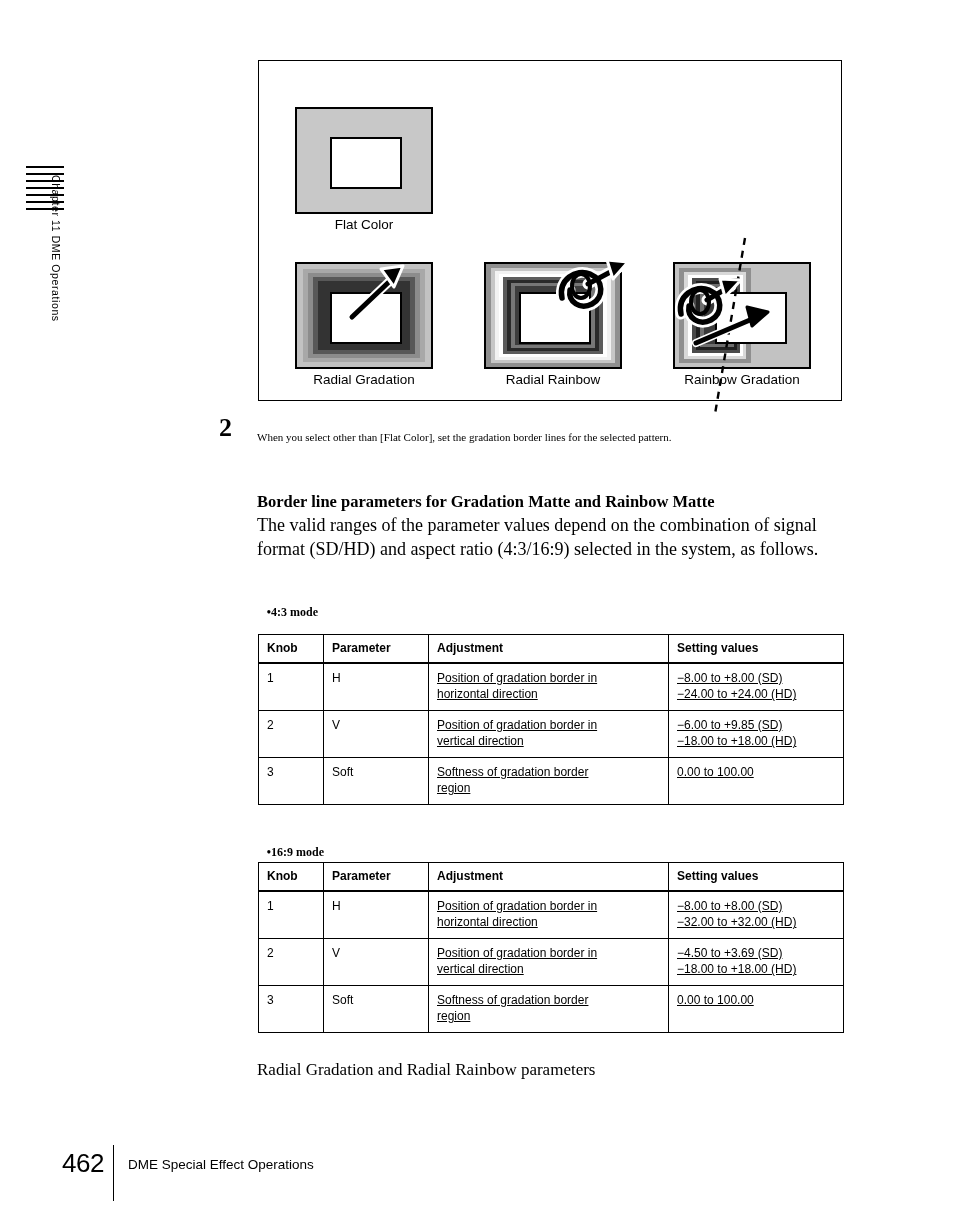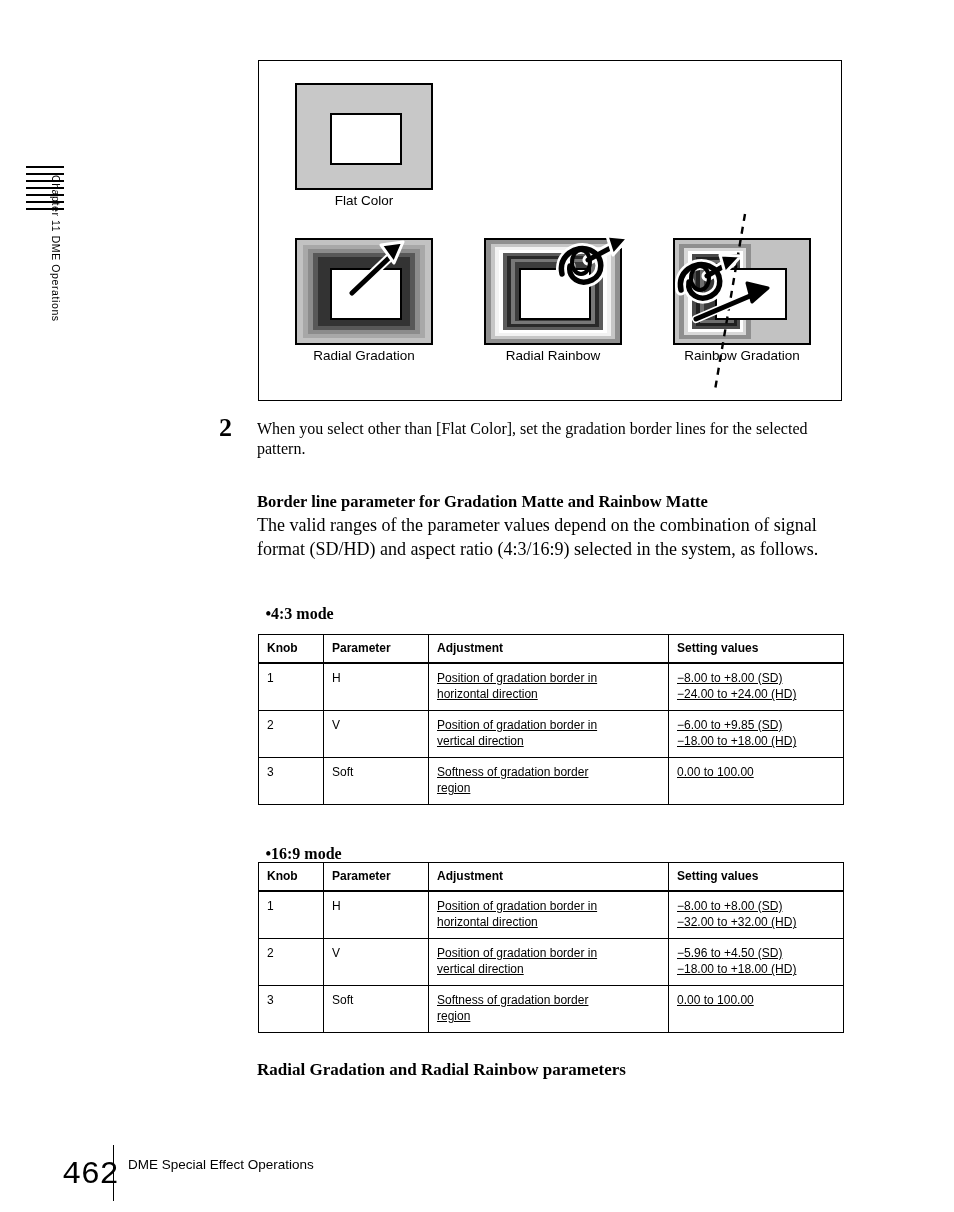--- a/index.html
+++ b/index.html
@@ -67,20 +67,21 @@
     width: 100%;
     height: 160px;
   }
   #fig-row-1 { top: 22px; }
   #fig-row-2 { top: 177px; }
 
   .fig-cell {
     position: absolute;
     width: 190px;
     height: 160px;
+    margin-top: 24px;
   }
   .fig-cell.c0 { left: 10px; }
   .fig-cell.c1 { left: 199px; }
   .fig-cell.c2 { left: 388px; }
 
   .thumb-wrap {
     position: absolute;
     left: 50%;
     top: 0;
     transform: translateX(-50%);
@@ -133,22 +134,22 @@
     top: 413px;
     font-family: "Liberation Serif", serif;
     font-weight: bold;
     font-size: 26px;
   }
   #step-text {
     position: absolute;
     left: 257px;
     top: 419px;
     width: 588px;
-    font-size: 16px;
-    line-height: 20px;
+    font-size: 11px;
+    line-height: 36px;
   }
   #para-heading {
     position: absolute;
     left: 257px;
     top: 490px;
     width: 592px;
     font-weight: bold;
     font-size: 16.5px;
     line-height: 24px;
   }
@@ -156,21 +157,21 @@
     position: absolute;
     left: 257px;
     top: 513px;
     width: 594px;
     font-size: 18px;
     line-height: 24px;
   }
 
   .mode-bullet {
     position: absolute;
-    font-size: 16px;
+    font-size: 12px;
     font-weight: bold;
     text-align: right;
   }
   #mode-43  { left: 257px; top: 605px; }
   #mode-169 { left: 257px; top: 833px; margin-top: 12px; }
   .mode-bullet .dot {
     display: inline-block;
     width: 14px;
     font-weight: bold;
   }
@@ -205,37 +206,37 @@
   .param-table .col-knob  { width: 65px; }
   .param-table .col-param { width: 105px; }
   .param-table .col-adj   { width: 240px; }
   .param-table .col-set   { width: 175px; }
   .cellline { display: block; white-space: nowrap; text-decoration: underline; }
 
   #section-heading {
     position: absolute;
     left: 257px;
     top: 1060px;
-    font-weight: bold;
+    font-weight: normal;
     font-size: 17px;
   }
 
   
   #footer {
     position: absolute;
     left: 62px;
     top: 1148px;
     height: 52px;
   }
   #page-number {
     position: absolute;
     left: 0;
-    top: 8px;
-    font-family: Liberation Mono, monospace;
-    font-size: 32px;
+    top: 0;
+    font-family: Liberation Sans, sans-serif;
+    font-size: 26px;
     font-weight: normal;
     letter-spacing: -0.5px;
   }
   #footer-rule {
     position: absolute;
     left: 51px;
     top: -3px;
     width: 1.4px;
     height: 56px;
     background: #000;
@@ -359,21 +360,21 @@
         </svg>
       </div>
       <div class="fig-label">Rainbow Gradation</div>
     </div>
   </div>
 </div>
 
 <div id="step-number">2</div>
 <div id="step-text">When you select other than [Flat Color], set the gradation border lines for the selected pattern.</div>
 
-<div id="para-heading">Border line parameter for Gradation Matte and Rainbow Matte</div>
+<div id="para-heading">Border line parameters for Gradation Matte and Rainbow Matte</div>
 <div id="para-body">The valid ranges of the parameter values depend on the combination of signal format (SD/HD) and aspect ratio (4:3/16:9) selected in the system, as follows.</div>
 
 <div class="mode-bullet" id="mode-43">
   <span class="dot">•</span><span>4:3 mode</span>
 </div>
 
 <table class="param-table" id="table-43">
   <colgroup>
     <col class="col-knob">
       <col class="col-param">
@@ -460,21 +461,21 @@
       </td>
     </tr>
     <tr>
       <td>2</td>
       <td>V</td>
       <td>
         <span class="cellline">Position of gradation border in</span>
         <span class="cellline">vertical direction</span>
       </td>
       <td>
-        <span class="cellline">−5.96 to +4.50 (SD)</span>
+        <span class="cellline">−4.50 to +3.69 (SD)</span>
         <span class="cellline">−18.00 to +18.00 (HD)</span>
       </td>
     </tr>
     <tr>
       <td>3</td>
       <td>Soft</td>
       <td>
         <span class="cellline">Softness of gradation border</span>
         <span class="cellline">region</span>
       </td>

